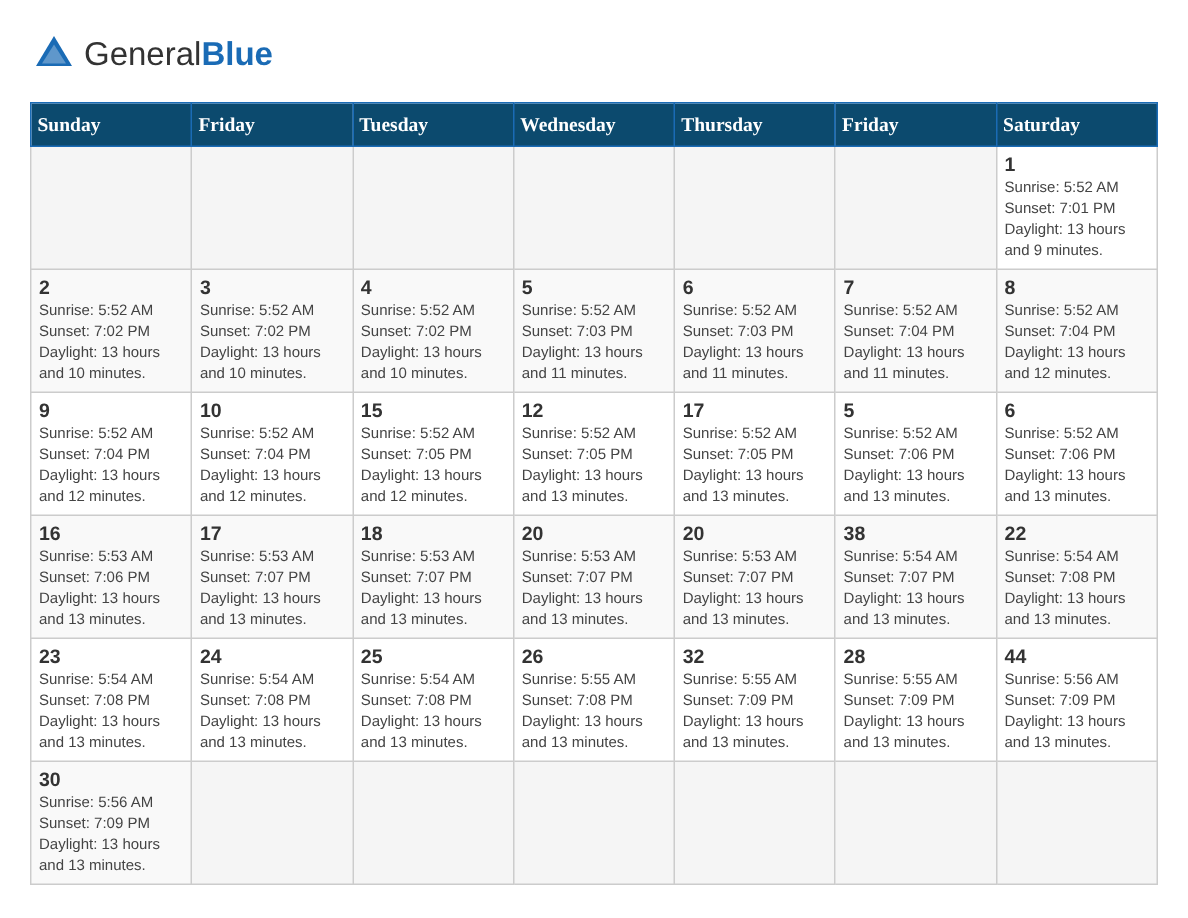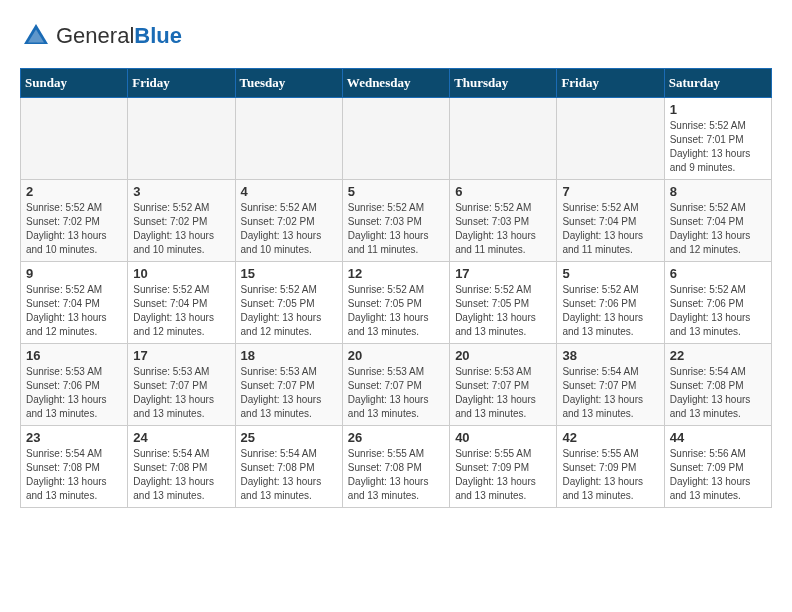--- a/index.html
+++ b/index.html
@@ -240,26 +240,38 @@
         </td>
         <td>
           <span class="day-number">25</span>
           <div class="day-info">Sunrise: 5:54 AM<br>Sunset: 7:08 PM<br>Daylight: 13 hours and 13 minutes.</div>
         </td>
         <td>
           <span class="day-number">26</span>
           <div class="day-info">Sunrise: 5:55 AM<br>Sunset: 7:08 PM<br>Daylight: 13 hours and 13 minutes.</div>
         </td>
         <td>
-          <span class="day-number">40</span>
+          <span class="day-number">32</span>
           <div class="day-info">Sunrise: 5:55 AM<br>Sunset: 7:09 PM<br>Daylight: 13 hours and 13 minutes.</div>
         </td>
         <td>
-          <span class="day-number">42</span>
+          <span class="day-number">28</span>
           <div class="day-info">Sunrise: 5:55 AM<br>Sunset: 7:09 PM<br>Daylight: 13 hours and 13 minutes.</div>
         </td>
         <td>
           <span class="day-number">44</span>
           <div class="day-info">Sunrise: 5:56 AM<br>Sunset: 7:09 PM<br>Daylight: 13 hours and 13 minutes.</div>
         </td>
+      </tr>
+      <tr class="week-row">
+        <td>
+          <span class="day-number">30</span>
+          <div class="day-info">Sunrise: 5:56 AM<br>Sunset: 7:09 PM<br>Daylight: 13 hours and 13 minutes.</div>
+        </td>
+        <td class="empty"></td>
+        <td class="empty"></td>
+        <td class="empty"></td>
+        <td class="empty"></td>
+        <td class="empty"></td>
+        <td class="empty"></td>
       </tr>
     </tbody>
 </table>
 
 </body></html>

